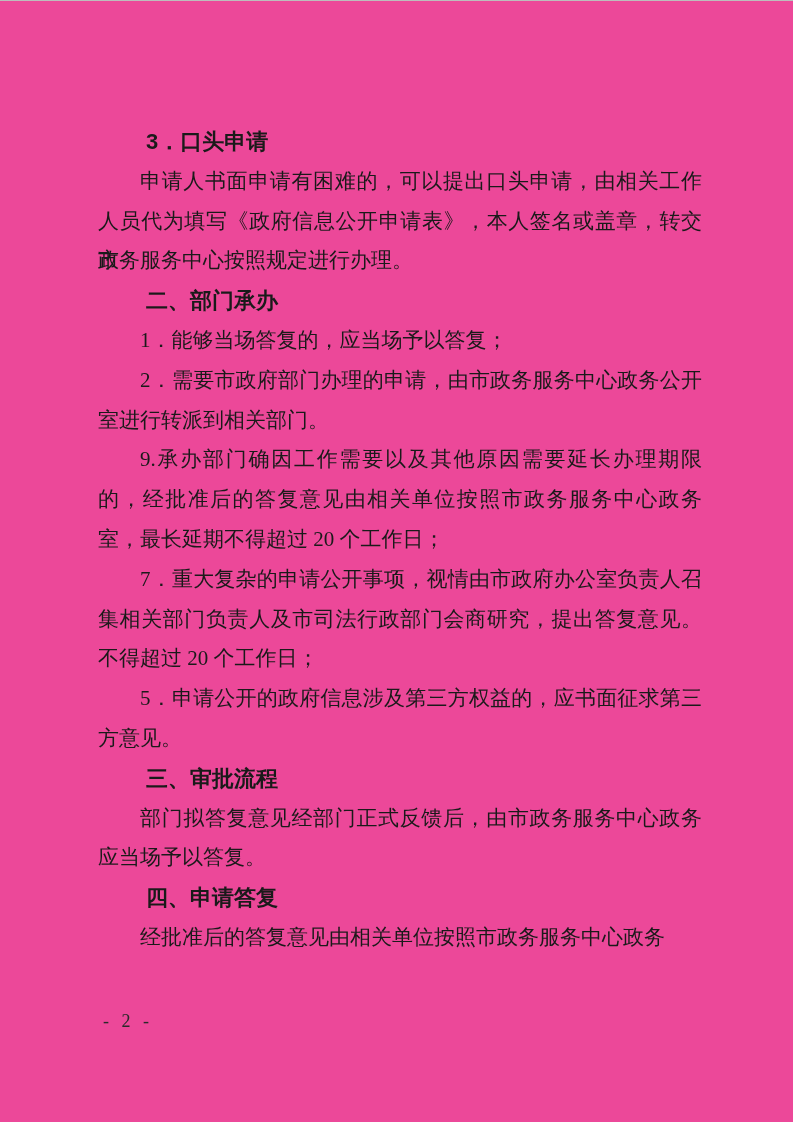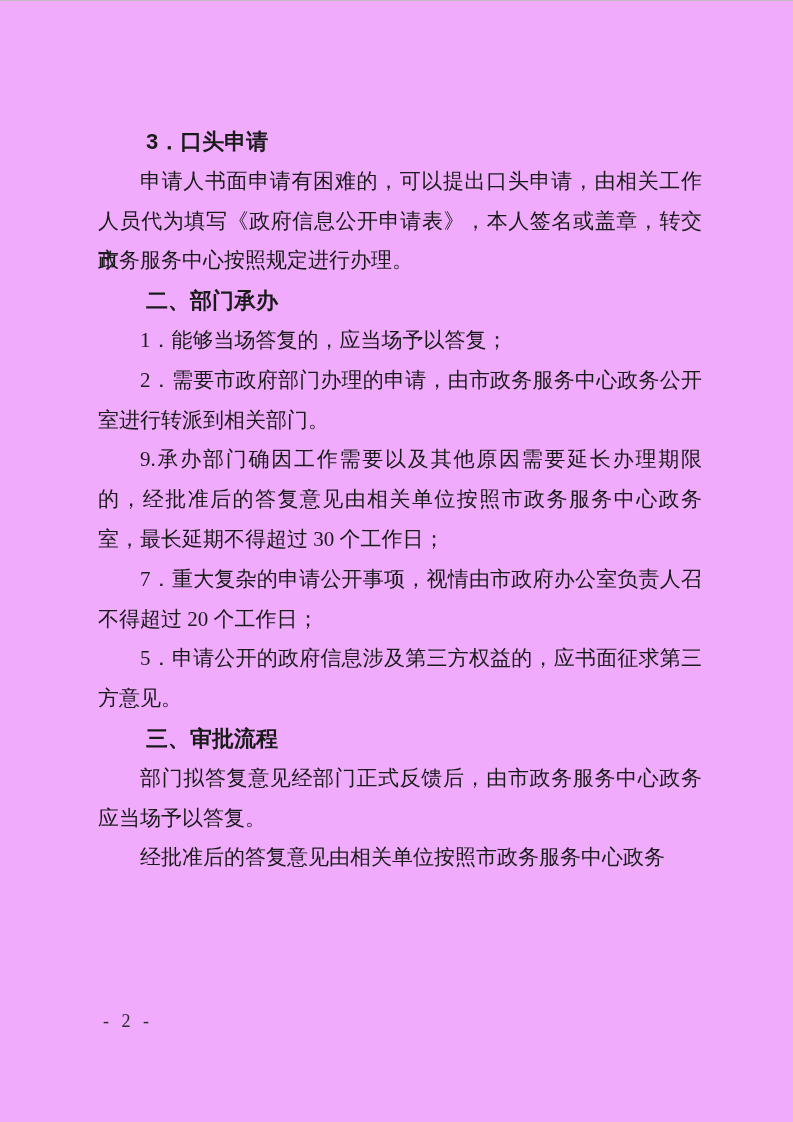--- a/index.html
+++ b/index.html
@@ -5,21 +5,21 @@
   html, body {
     margin: 0;
     padding: 0;
     background: #e9e9e9;
   }
   .page {
     position: relative;
     width: 793px;
     height: 1122px;
     margin: 0 auto;
-    background: #f0abfc;
+    background: #ec4899;
     border-top: 1px solid #bdbdbd;
     box-sizing: border-box;
     overflow: hidden;
     color: #1a1a1a;
   }
   .doc-body {
     position: absolute;
     left: 98px;
     top: 121px;
     width: 604px;
@@ -81,35 +81,39 @@
       <div class="block paragraph">
         <div class="line first">1．能够当场答复的，应当场予以答复；</div>
       </div>
       <div class="block paragraph">
         <div class="line first full">2．需要市政府部门办理的申请，由市政务服务中心政务公开</div>
         <div class="line">室进行转派到相关部门。</div>
       </div>
       <div class="block paragraph">
         <div class="line first full">9.承办部门确因工作需要以及其他原因需要延长办理期限</div>
         <div class="line full">的，经批准后的答复意见由相关单位按照市政务服务中心政务</div>
-        <div class="line">室，最长延期不得超过 30 个工作日；</div>
+        <div class="line">室，最长延期不得超过 20 个工作日；</div>
       </div>
       <div class="block paragraph">
         <div class="line first full">7．重大复杂的申请公开事项，视情由市政府办公室负责人召</div>
+        <div class="line full">集相关部门负责人及市司法行政部门会商研究，提出答复意见。</div>
         <div class="line">不得超过 20 个工作日；</div>
       </div>
       <div class="block paragraph">
         <div class="line first full">5．申请公开的政府信息涉及第三方权益的，应书面征求第三</div>
         <div class="line">方意见。</div>
       </div>
       <div class="block heading">
         <div class="line first">三、审批流程</div>
       </div>
       <div class="block paragraph">
         <div class="line first full">部门拟答复意见经部门正式反馈后，由市政务服务中心政务</div>
         <div class="line">应当场予以答复。</div>
       </div>
+      <div class="block heading">
+        <div class="line first">四、申请答复</div>
+      </div>
       <div class="block paragraph">
         <div class="line first">经批准后的答复意见由相关单位按照市政务服务中心政务</div>
       </div>
     </div>
   <div class="page-number">- 2 -</div>
 </div>
 
 </body></html>

